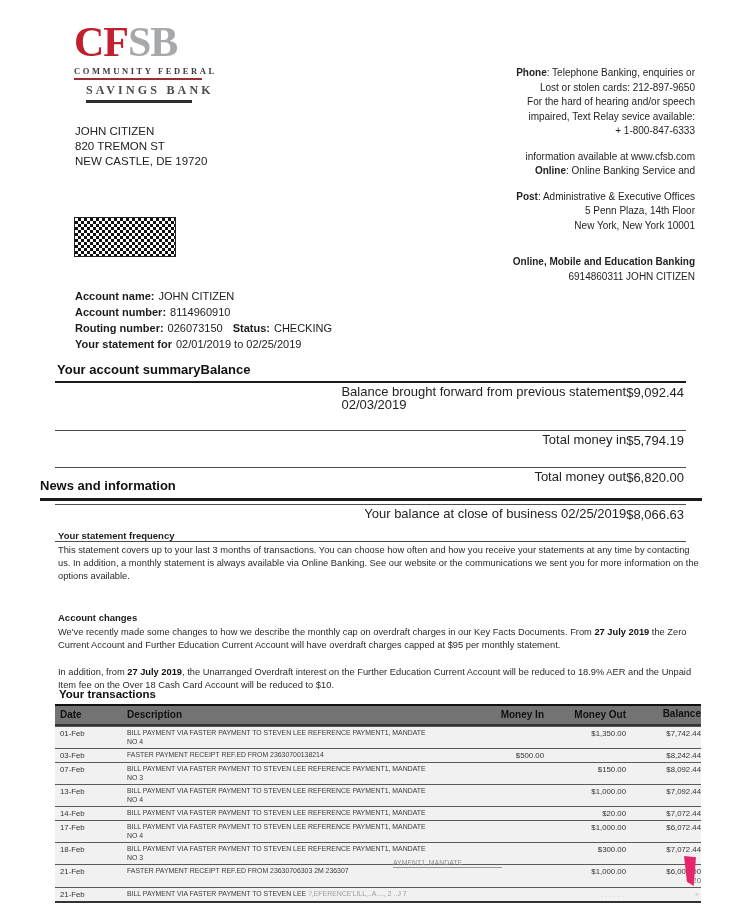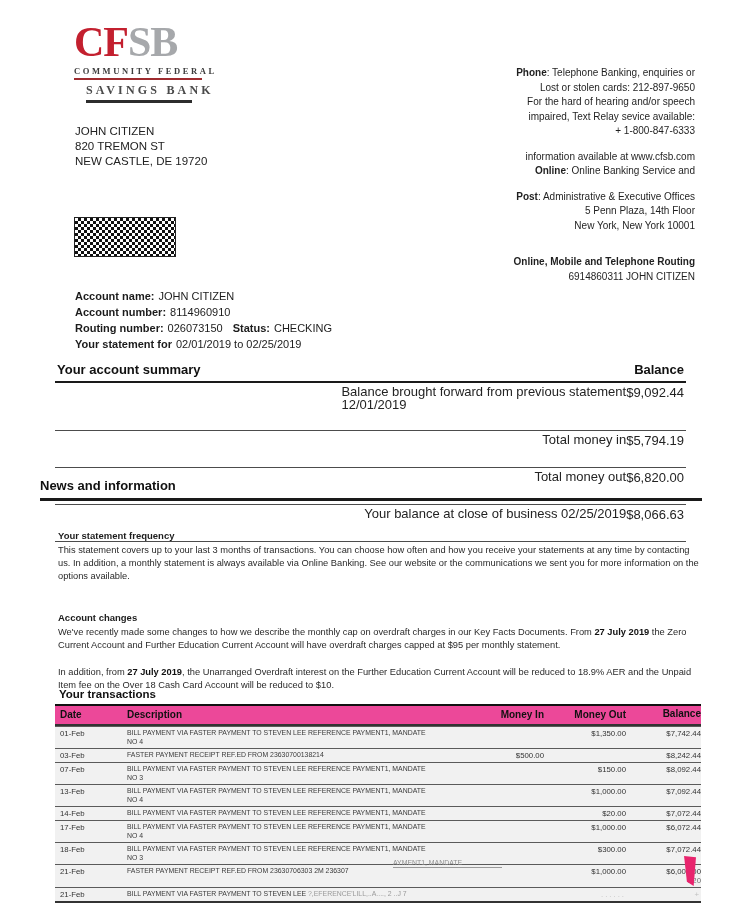--- a/index.html
+++ b/index.html
@@ -37,37 +37,37 @@
     background-size:6px 6px, 10px 10px, 14px 14px;
     background-position:0 0, 2px 1px, 3px 2px;
     outline:1px solid #222;
   }
   
   .acct{position:absolute;left:75px;top:288px;font-size:11px;line-height:16px;color:#1c1c1c;}
   .acct b{margin-right:4px;}
   .acct .sp{display:inline-block;width:10px;}
   
   .summary{position:absolute;left:55px;top:360px;width:631px;}
-  .sum-head{display:flex;justify-content:space-between;align-items:flex-end;padding:2px 2px 4px 2px;border-bottom:2.5px solid #1a1a1a;}
+  .sum-head{display:flex;justify-content:flex-start;align-items:flex-end;padding:2px 2px 4px 2px;border-bottom:2.5px solid #1a1a1a;}
   .sum-title,.sum-balhdr{font-size:13px;font-weight:bold;color:#111;}
   .sum-row{display:flex;justify-content:flex-end;border-bottom:1.5px solid #4c4c4c;padding:2px 2px 19px 2px;font-size:13px;color:#232323;}
   .sum-label{line-height:13px;}
   .sum-val{white-space:nowrap;}
   
   .news{position:absolute;left:40px;top:478px;width:662px;}
   .news-title{font-size:13px;font-weight:bold;color:#111;padding-bottom:5px;border-bottom:3px solid #1a1a1a;}
   .news-body{margin-left:18px;margin-right:2px;}
   .news-sub{font-size:9.5px;font-weight:bold;color:#1c1c1c;margin-top:29px;}
   .news-p{font-size:9.3px;line-height:13px;color:#2a2a2a;margin-top:3px;}
   .news-p b{font-weight:bold;color:#111;}
   .news-p.spaced{margin-top:14px;}
   
   .tx{position:absolute;left:55px;top:688px;width:646px;}
   .tx-title{font-size:11.5px;font-weight:bold;color:#111;margin-left:4px;margin-bottom:4px;}
-  .tx-headrow{display:flex;border-top:2.5px solid #111;border-bottom:2px solid #333;padding:3px 0 4px 0;font-size:10px;font-weight:bold;color:#111;background:#ec4899;}
+  .tx-headrow{display:flex;border-top:2.5px solid #111;border-bottom:2px solid #333;padding:3px 0 4px 0;font-size:10px;font-weight:bold;color:#111;background:#737373;}
   .tx-row{display:flex;background:#f1f1f1;border-top:1.7px solid #5a5a5a;padding:2px 0 2px 0;position:relative;}
   .tx-row:last-child{border-bottom:2.5px solid #333;}
   .c-date{width:72px;padding-left:5px;box-sizing:border-box;font-size:7.8px;color:#333;}
   .c-desc{width:322px;box-sizing:border-box;font-size:6.9px;line-height:8.5px;color:#3a3a3a;padding-right:6px;}
   .c-min{width:95px;text-align:right;font-size:7.8px;color:#333;box-sizing:border-box;}
   .c-mout{width:82px;text-align:right;font-size:7.8px;color:#333;box-sizing:border-box;}
   .c-bal{width:75px;text-align:right;font-size:7.8px;color:#333;box-sizing:border-box;line-height:9px;}
   .tx-headrow .c-date{font-size:10px;color:#111;}
   .tx-headrow .c-desc{font-size:10px;color:#111;line-height:normal;}
   .tx-headrow .c-min,.tx-headrow .c-mout,.tx-headrow .c-bal{font-size:10px;color:#111;}
@@ -116,40 +116,40 @@
     <div>+ 1-800-847-6333</div>
     <div class="gap"></div>
     <div>information available at www.cfsb.com</div>
     <div><b>Online</b><span>: Online Banking Service and</span></div>
     <div class="gap"></div>
     <div><b>Post</b><span>: Administrative &amp; Executive Offices</span></div>
     <div>5 Penn Plaza, 14th Floor</div>
     <div>New York, New York 10001</div>
     <div class="gap"></div>
     <div class="gap"></div>
-    <div><b>Online, Mobile and Telephone Routing</b></div>
+    <div><b>Online, Mobile and Education Banking</b></div>
     <div>6914860311 JOHN CITIZEN</div>
   </div>
 
   <div class="barcode"></div>
 
   <div class="acct">
     <div><b>Account name:</b><span>JOHN CITIZEN</span></div>
     <div><b>Account number:</b><span>8114960910</span></div>
     <div><b>Routing number:</b><span>026073150</span><span class="sp"></span><b>Status:</b><span>CHECKING</span></div>
     <div><b>Your statement for</b><span>02/01/2019 to 02/25/2019</span></div>
   </div>
 
   <div class="summary">
     <div class="sum-head">
       <span class="sum-title">Your account summary</span>
       <span class="sum-balhdr">Balance</span>
     </div>
     <div class="sum-row">
-      <span class="sum-label"><span>Balance brought forward from previous statement</span><br><span>12/01/2019</span></span>
+      <span class="sum-label"><span>Balance brought forward from previous statement</span><br><span>02/03/2019</span></span>
       <span class="sum-val">$9,092.44</span>
     </div>
     <div class="sum-row">
       <span class="sum-label">Total money in</span>
       <span class="sum-val">$5,794.19</span>
     </div>
     <div class="sum-row">
       <span class="sum-label">Total money out</span>
       <span class="sum-val">$6,820.00</span>
     </div>

